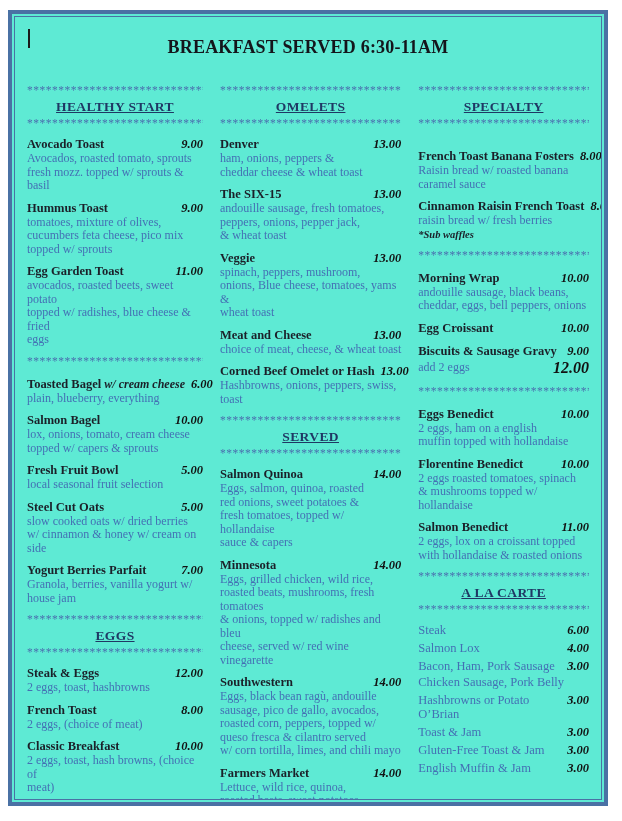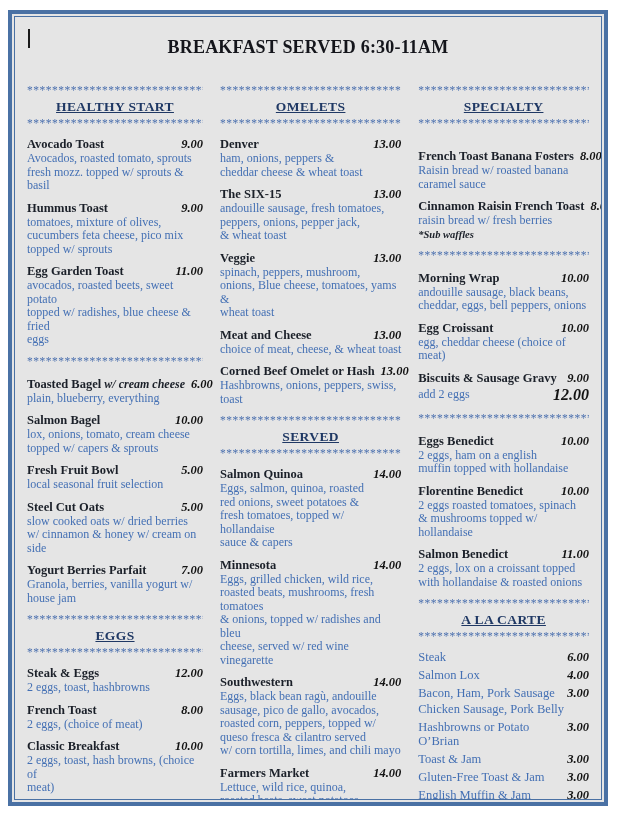--- a/index.html
+++ b/index.html
@@ -3,21 +3,21 @@
 <meta charset="utf-8">
 <style>
   * { box-sizing: border-box; }
   html,body { margin:0; padding:0; }
   body {
     width:622px; height:821px; background:#ffffff;
     font-family:"Liberation Serif", serif; position:relative;
   }
   .frame {
     position:absolute; left:8px; top:10px; width:600px; height:796px;
-    border:4px solid #4a71a4; padding:2px; background:#e5e5e5;
+    border:4px solid #4a71a4; padding:2px; background:#5eead4;
   }
   .inner {
     border:1px solid #4a71a4; width:100%; height:100%;
     padding:6px 10px 4px 10px; position:relative; overflow:hidden;
   }
   .cursor {
     position:absolute; left:13px; top:12px; width:2px; height:19px;
     background:#1a1a1a;
   }
   .title {
@@ -298,21 +298,20 @@
               <span class="price">10.00</span>
             </div>
             <div class="desc">andouille sausage, black beans,
 cheddar, eggs, bell peppers, onions</div>
           </div>
           <div class="item">
             <div class="irow">
               <span class="iname">Egg Croissant</span>
               <span class="price">10.00</span>
             </div>
-            <div class="desc">egg, cheddar cheese (choice of meat)</div>
           </div>
           <div class="item">
             <div class="irow">
               <span class="iname">Biscuits &amp; Sausage Gravy</span>
               <span class="price">9.00</span>
             </div>
             <div class="descrow">
               <span class="desc">add 2 eggs</span>
               <span class="price">12.00</span>
             </div>

